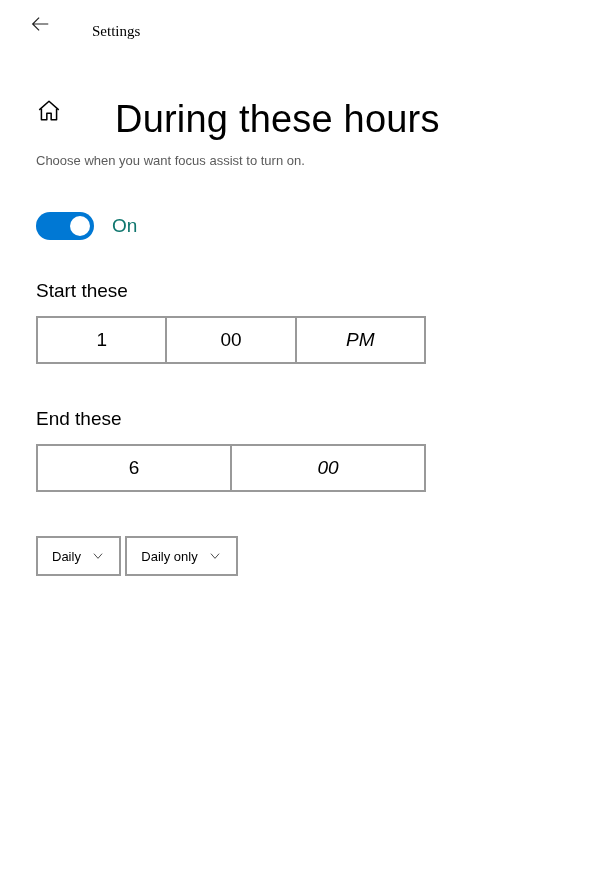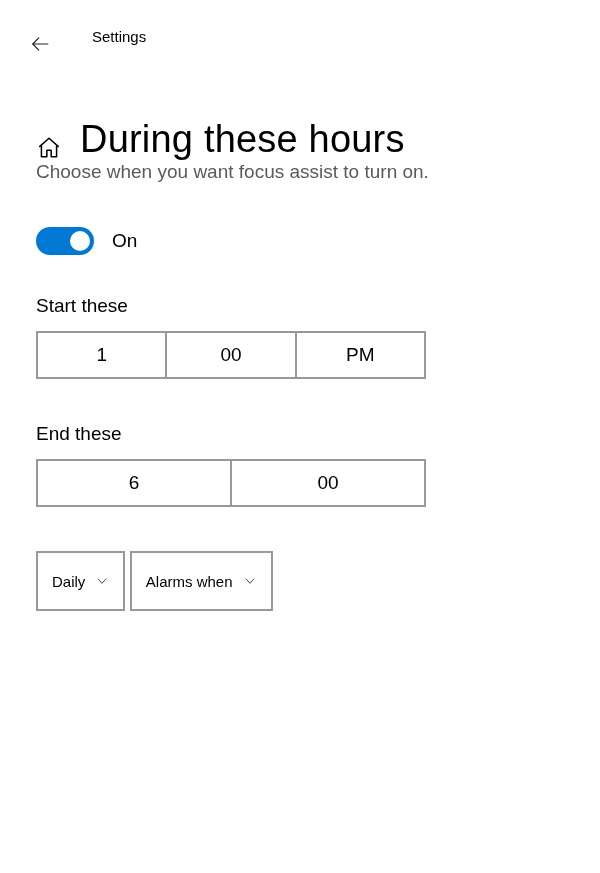--- a/index.html
+++ b/index.html
@@ -10,22 +10,23 @@
     body {
       font-family: "Segoe UI", -apple-system, BlinkMacSystemFont, sans-serif;
       width: 600px;
       height: 873px;
       background: #fff;
       color: #000;
       overflow: hidden;
     }
     .header {
       display: flex;
-      align-items: flex-start;
-      padding: 28px 10px 10px 24px;
+      align-items: flex-end;
+      padding: 8px 10px 10px 24px;
+      font-family: Liberation Serif, serif;
     }
     .back-btn {
       width: 32px;
       height: 32px;
       display: flex;
       align-items: center;
       justify-content: center;
       cursor: pointer;
       margin-right: 36px;
     }
@@ -33,36 +34,38 @@
     .header-title {
       font-size: 15px;
       font-weight: 400;
       color: #000;
     }
     .content {
       padding: 0 36px;
     }
     .title-row {
       display: flex;
-      align-items: flex-end;
+      align-items: flex-start;
       margin-top: 48px;
+      margin-bottom: 12px;
+      gap: 35px;
     }
     .home-icon {
       margin-right: 18px;
       display: flex;
       align-items: center;
     }
     .page-title {
       font-size: 38px;
       font-weight: 300;
       letter-spacing: 0.2px;
       color: #000;
     }
     .description {
-      font-size: 19px;
+      font-size: 13px;
       color: #5b5b5b;
       font-weight: 400;
       margin-bottom: 44px;
     }
     .toggle-row {
       display: flex;
       align-items: center;
       margin-bottom: 40px;
     }
     .toggle {
@@ -78,21 +81,21 @@
       position: absolute;
       right: 4px;
       top: 4px;
       width: 20px;
       height: 20px;
       border-radius: 50%;
       background: #fff;
     }
     .toggle-label {
       font-size: 19px;
-      color: #000000;
+      color: #0f766e;
     }
     .section-label {
       font-size: 19px;
       color: #000;
       margin-bottom: 14px;
       font-weight: 400;
     }
     .time-picker {
       display: flex;
       border: 2px solid #999;
@@ -105,29 +108,30 @@
       display: flex;
       align-items: center;
       justify-content: center;
       font-size: 19px;
       color: #000;
       border-right: 2px solid #999;
       cursor: pointer;
     }
     .time-cell:last-child {
       border-right: none;
+      font-style: italic;
     }
     .dropdown {
       display: inline-flex;
       align-items: center;
       border: 2px solid #999;
-      height: 60px;
+      height: 40px;
       padding: 0 14px;
       cursor: pointer;
-      font-size: 15px;
+      font-size: 13px;
       color: #000;
       margin-bottom: 44px;
     }
     .dropdown-text {
       margin-right: 10px;
     }
     .chevron {
       display: flex;
       align-items: center;
     }
@@ -180,20 +184,20 @@
   <div class="dropdown">
     <span class="dropdown-text">Daily</span>
     <span class="chevron">
       <svg width="14" height="14" viewBox="0 0 24 24" fill="none" stroke="#333" stroke-width="1.5">
         <path d="M5 8l7 8 7-8"></path>
       </svg>
     </span>
   </div>
 
   <div class="dropdown">
-    <span class="dropdown-text">Alarms when</span>
+    <span class="dropdown-text">Daily only</span>
     <span class="chevron">
       <svg width="14" height="14" viewBox="0 0 24 24" fill="none" stroke="#333" stroke-width="1.5">
         <path d="M5 8l7 8 7-8"></path>
       </svg>
     </span>
   </div>
 </div>
 
 </body></html>

